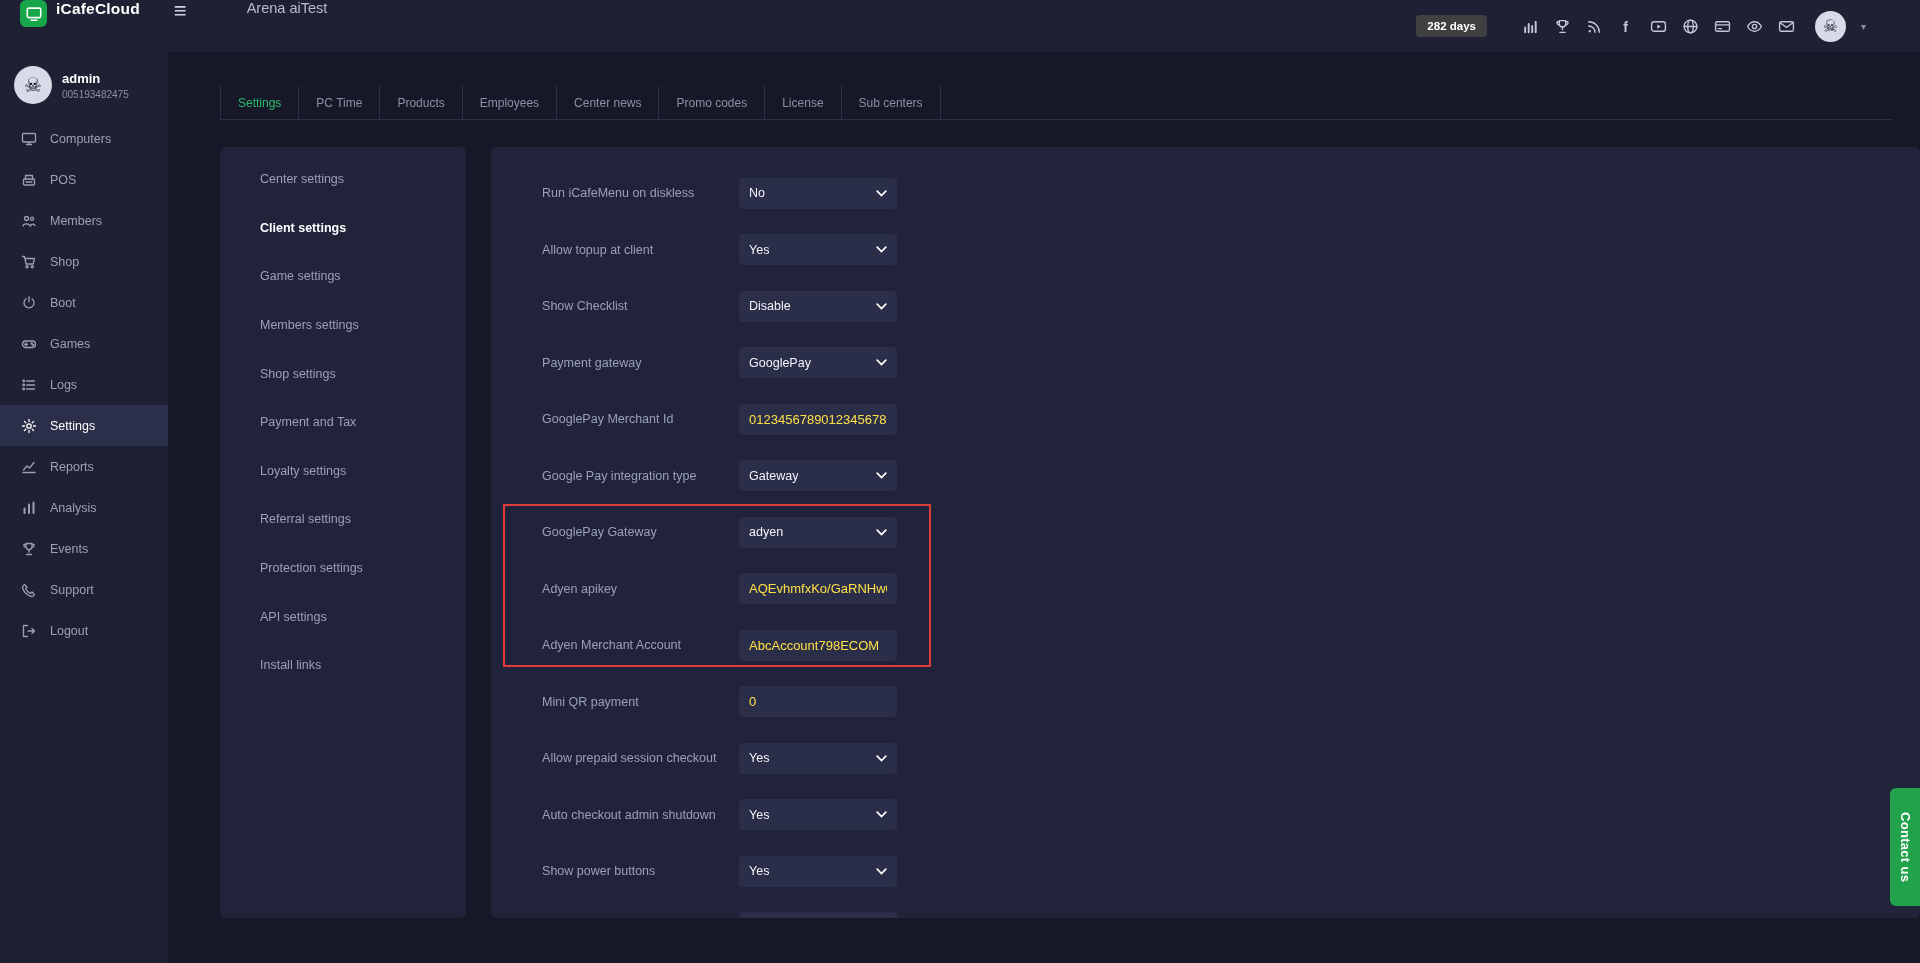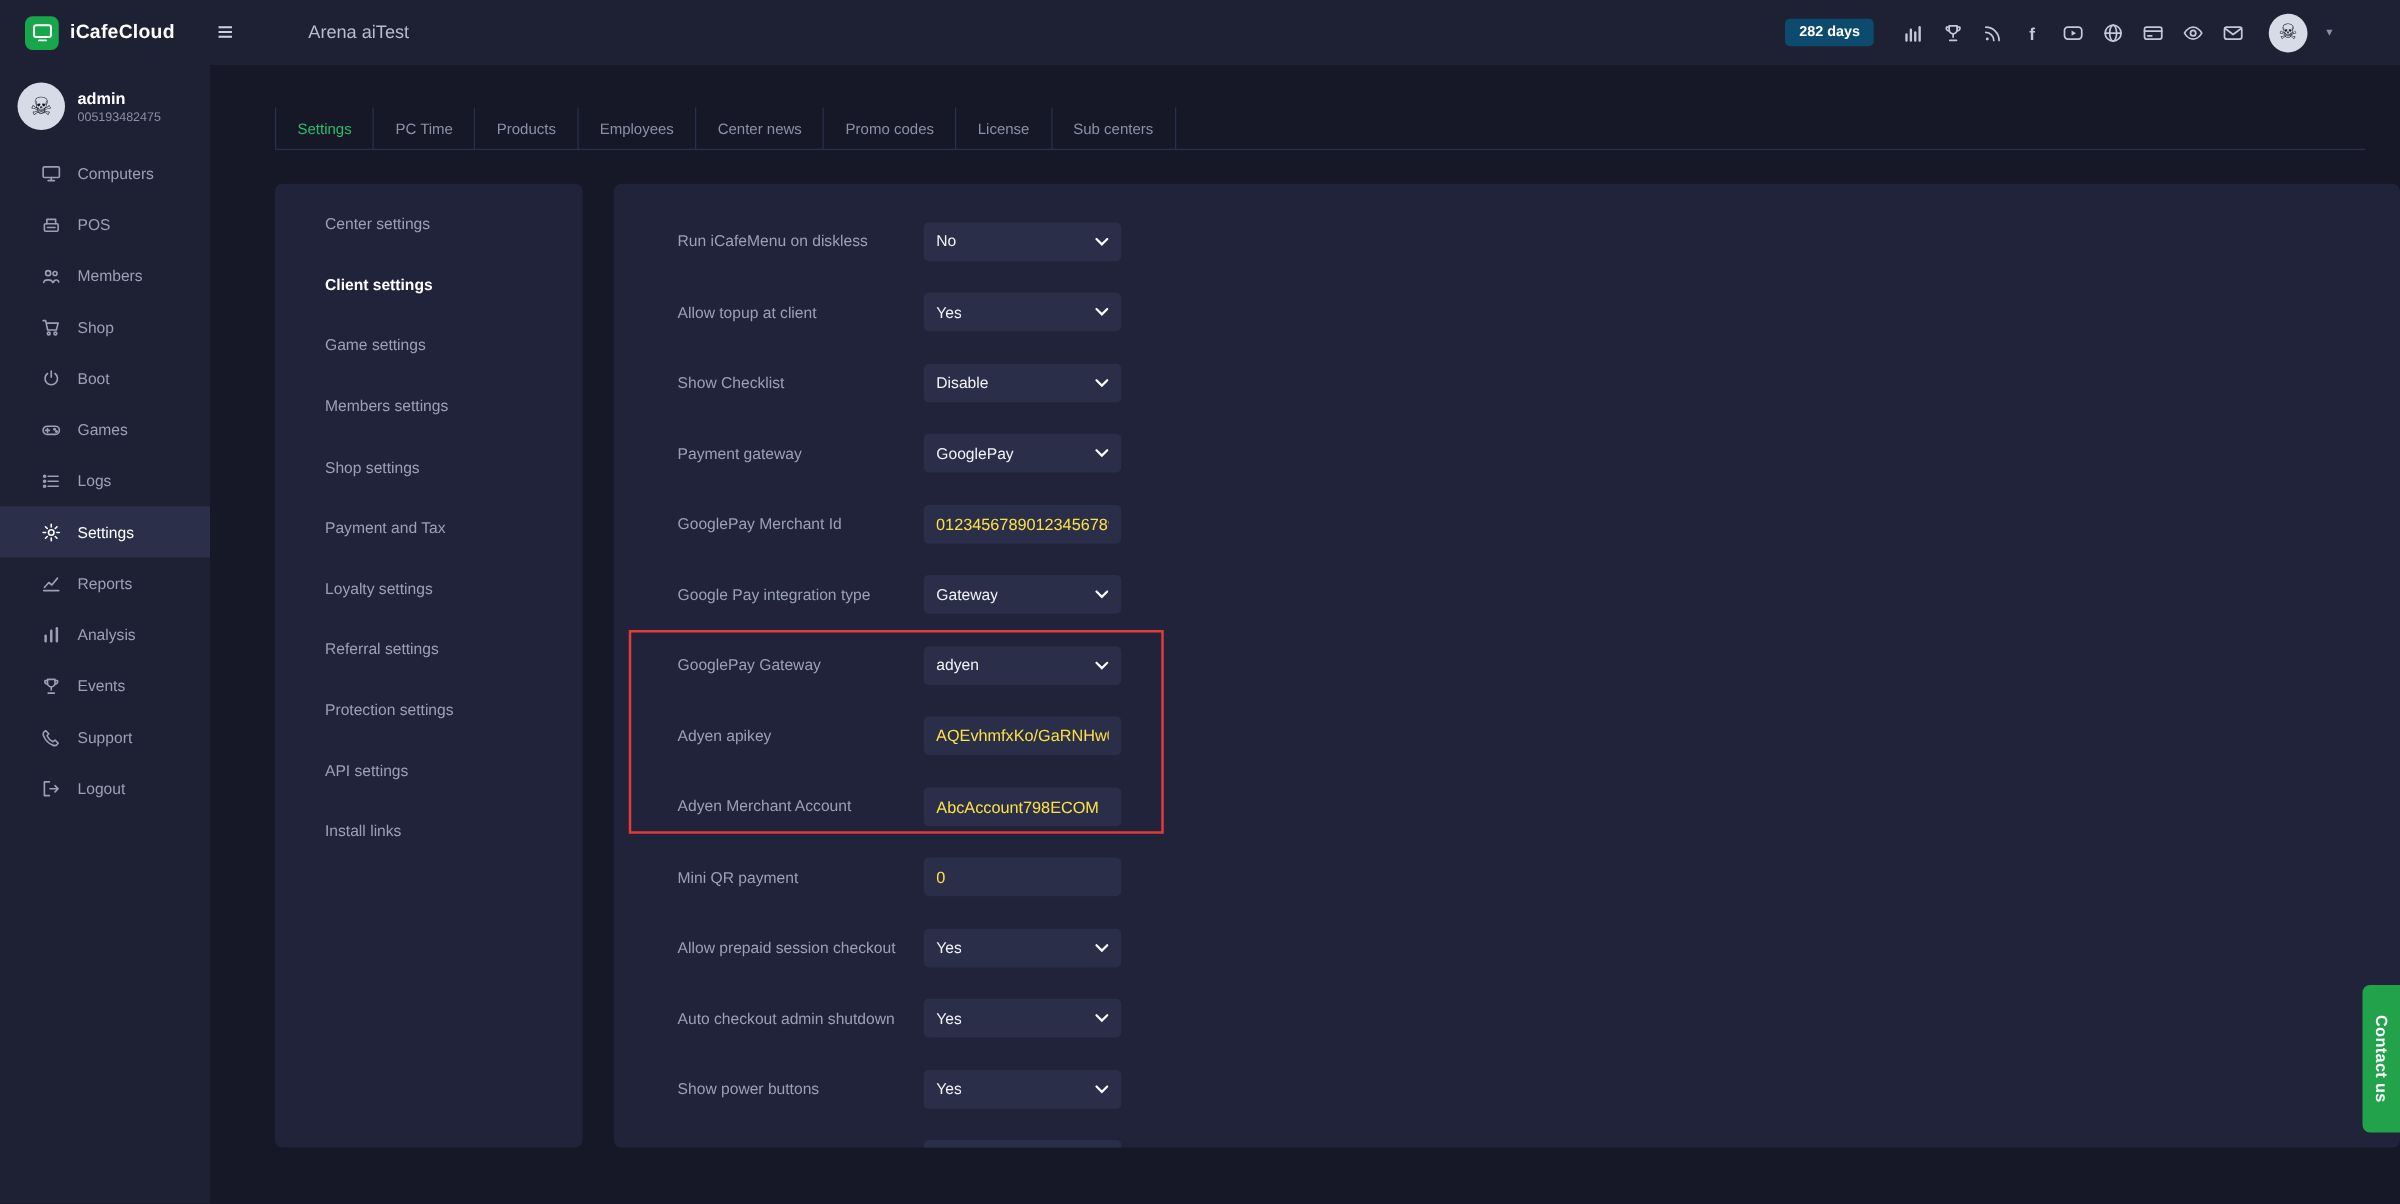--- a/index.html
+++ b/index.html
@@ -1,37 +1,37 @@
 <!DOCTYPE html>
 <html><head>
 <meta charset="utf-8">
 <style>
   *{box-sizing:border-box}
   html,body{margin:0;padding:0}
   body{width:1920px;height:963px;background:#161828;font-family:"Liberation Sans","DejaVu Sans",sans-serif;overflow:hidden;position:relative;color:#fff}
 
   
-  .header{position:absolute;top:0;left:0;width:1920px;height:52px;background:#1e2133;display:flex;align-items:center;z-index:5}
+  .header{position:absolute;top:0;left:0;width:1920px;height:52px;background:#1e2133;display:flex;z-index:5}
   .logo{width:27px;height:27px;border-radius:6px;background:#17a74a;margin-left:20px;display:flex;align-items:center;justify-content:center;flex:none}
   .brand{font-size:15.5px;font-weight:bold;color:#fff;margin-left:9px;letter-spacing:.2px}
   .hamburger{margin-left:34px;color:#cdd0e0;font-size:22px;cursor:pointer;line-height:1}
   .page-title{margin-left:60px;color:#b9bccd;font-size:14.5px}
   .header-right{margin-left:auto;display:flex;align-items:center;gap:15px;margin-right:54px}
-  .days-badge{background:#0c4a6e;color:#fff;font-size:11.5px;font-weight:bold;padding:5px 11px;border-radius:4px;margin-right:8px;cursor:pointer}
+  .days-badge{background:#404040;color:#fff;font-size:11.5px;font-weight:bold;padding:5px 11px;border-radius:4px;margin-right:20px;cursor:pointer}
   .hicon{color:#c3c7da;display:inline-flex;cursor:pointer}
   .avatar{width:31px;height:31px;border-radius:50%;background:#d7dbe7;color:#13141f;display:flex;align-items:center;justify-content:center;font-size:17px;margin-left:5px;cursor:pointer;flex:none}
   .chev{color:#8c90a6;font-size:10px;cursor:pointer}
 
   
   .sidebar{position:absolute;top:52px;left:0;width:168px;height:911px;background:#1e2133}
   .user{display:flex;align-items:center;gap:10px;padding:14px 10px 14px 14px}
   .uavatar{width:38px;height:38px;border-radius:50%;background:#d7dbe7;color:#13141f;display:flex;align-items:center;justify-content:center;font-size:20px;flex:none}
   .uname{font-size:13px;font-weight:bold;color:#fff}
   .uid{font-size:10px;color:#8c90a6;margin-top:3px}
-  .menu-item{height:41px;display:flex;align-items:center;gap:13px;padding-left:33px;color:#9ba0b6;font-size:12.5px;cursor:pointer}
+  .menu-item{height:41px;display:flex;align-items:center;gap:13px;padding-left:21px;color:#9ba0b6;font-size:12.5px;cursor:pointer}
   .menu-item .micon{display:inline-flex;width:16px;flex:none}
   .menu-item.active{background:#2b2f49;color:#fff}
 
   
   .main{position:absolute;left:168px;top:52px;width:1752px;height:911px;background:#161828}
   .tabbar{margin:34px 28px 0 52px;height:34px;display:flex;border-bottom:1px solid #2b2f47}
   .tab{display:flex;align-items:center;padding:0 17px;font-size:12px;color:#8c90a6;border-right:1px solid #2b2f47;cursor:pointer;white-space:nowrap}
   .tab:first-child{border-left:1px solid #2b2f47}
   .tab.active{color:#2bbd6b}
 

